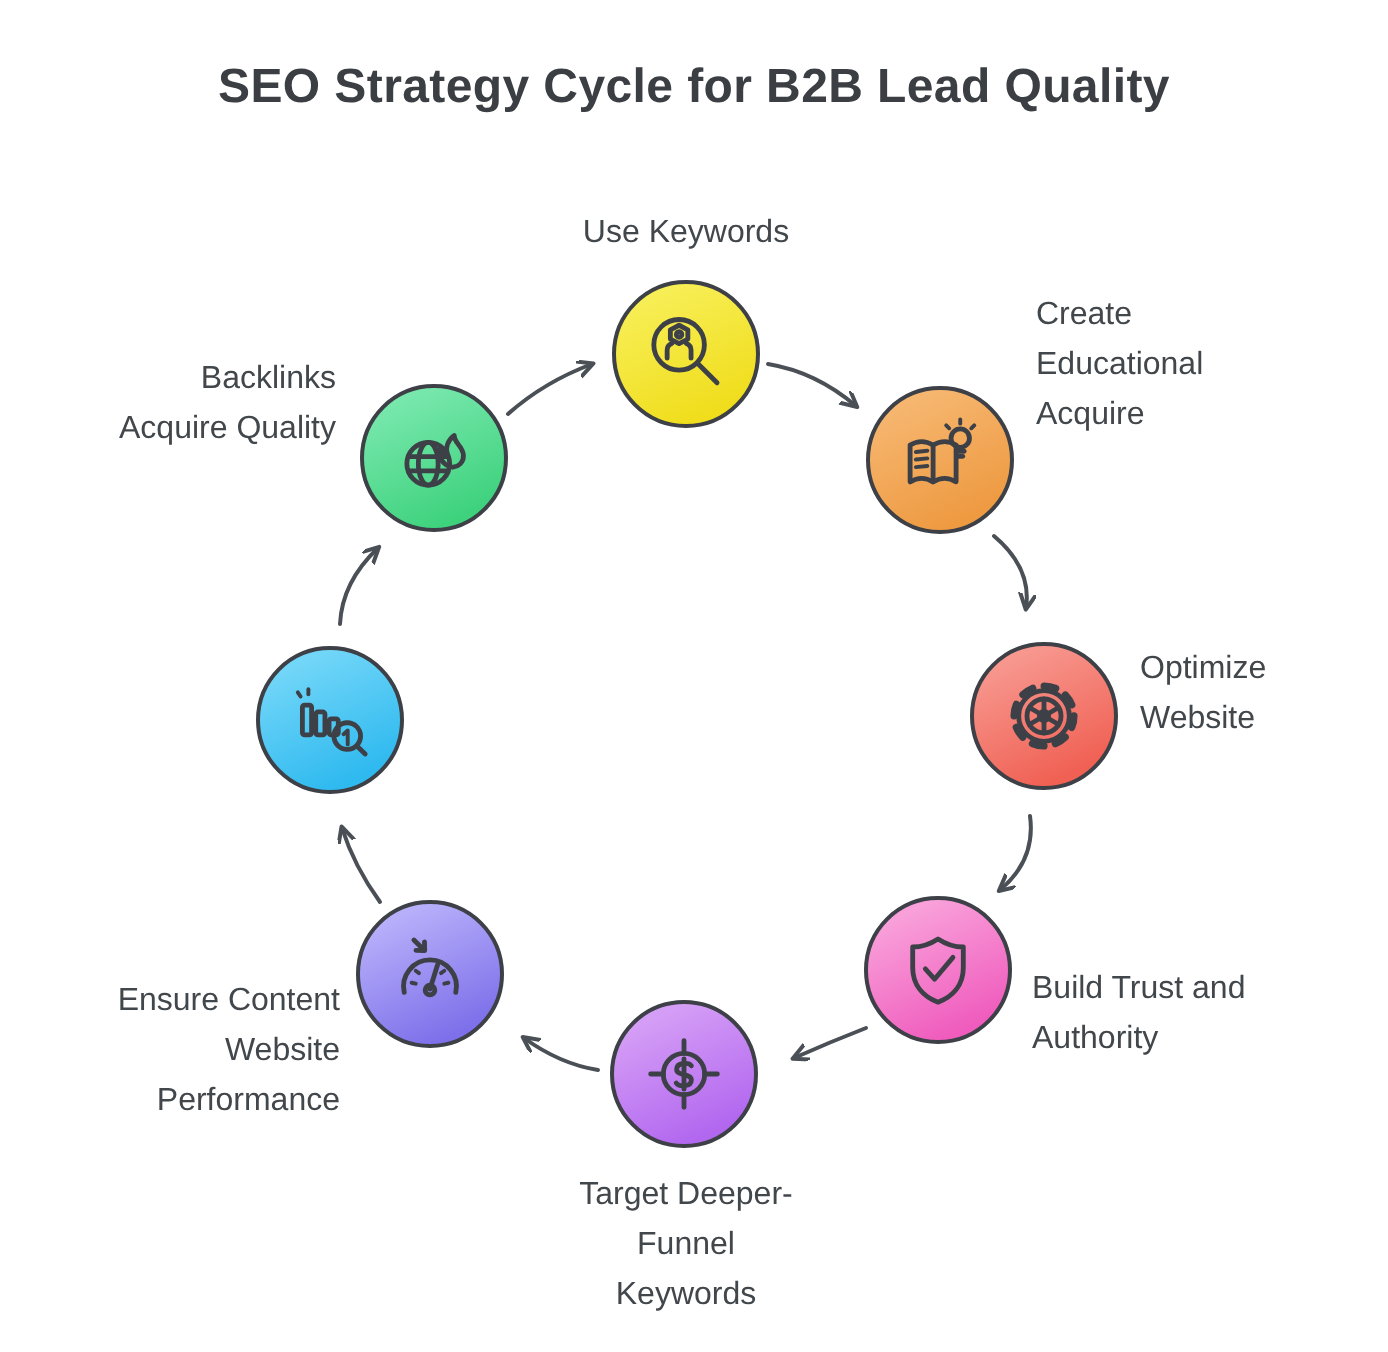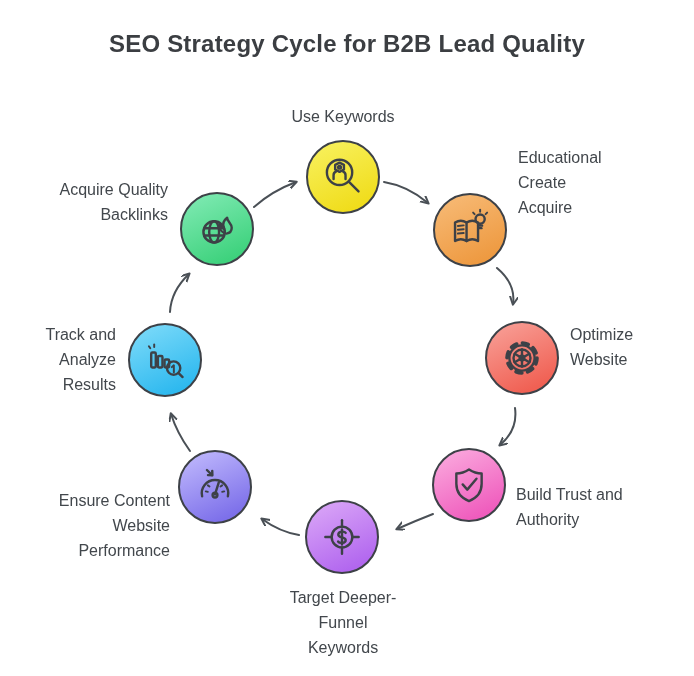--- a/index.html
+++ b/index.html
@@ -81,22 +81,22 @@
         <circle cx="28.8" cy="10.5" r="4"></circle>
         <line x1="27.1" y1="16.2" x2="30.5" y2="16.2"></line>
         <line x1="27.7" y1="18.4" x2="29.9" y2="18.4"></line>
         <line class="thin" x1="28.8" y1="4.2" x2="28.8" y2="2.4"></line>
         <line class="thin" x1="24" y1="6.2" x2="22.7" y2="4.9"></line>
         <line class="thin" x1="33.6" y1="6.2" x2="34.9" y2="4.9"></line>
       </svg>
     </div>
   </div>
   <div class="lbl ta-l" style="left:518px;top:145px;width:160px">
+    <div>Create</div>
     <div>Educational</div>
-    <div>Create</div>
     <div>Acquire</div>
   </div>
 
   <div class="node" style="left:485px;top:321px">
     <div class="circle" style="background: linear-gradient(155deg, rgb(247, 151, 142) 15%, rgb(240, 96, 83) 85%);">
       <svg class="icon" viewBox="0 0 40 40">
         <circle class="teeth" cx="20" cy="20" r="13" stroke-dasharray="5.1 5.11"></circle>
         <circle cx="20" cy="20" r="11"></circle>
         <circle cx="20" cy="20" r="7.4"></circle>
         <line x1="20" y1="12.6" x2="20" y2="27.4"></line>
@@ -171,35 +171,30 @@
         <rect x="13.8" y="16.5" width="4" height="10" rx="1"></rect>
         <rect x="19.6" y="19.5" width="4" height="7" rx="1"></rect>
         <line class="thin" x1="7.2" y1="9.8" x2="6" y2="8"></line>
         <line class="thin" x1="10.6" y1="8.8" x2="10.6" y2="6.6"></line>
         <circle cx="27.5" cy="27" r="5.8"></circle>
         <line x1="31.8" y1="31.4" x2="35.3" y2="34.8"></line>
         <path class="thin" d="M25.9,26.2 l1.8,-1.6 v6"></path>
       </svg>
     </div>
   </div>
-  <div class="lbl ta-r" style="left:0px;top:322px;width:116px">
-    <div>Track and</div>
-    <div>Analyze</div>
-    <div>Results</div>
-  </div>
 
   <div class="node" style="left:180px;top:192px">
     <div class="circle" style="background: linear-gradient(155deg, rgb(119, 231, 172) 15%, rgb(62, 210, 125) 85%);">
       <svg class="icon" viewBox="0 0 40 40">
         <path d="M26.5,23.5 c-3,-1.2 -5,-4.3 -4,-7.8 c0.8,1.7 1.9,2.6 3.3,2.9 c-0.9,-3 0.1,-6.2 3,-8.4 c-0.1,3.2 4,4.9 4,8.8 c0,3 -2.2,4.7 -4.6,5"></path>
         <circle cx="17.5" cy="22.5" r="9.3"></circle>
         <ellipse cx="17.5" cy="22.5" rx="4.3" ry="9.3"></ellipse>
         <line x1="9" y1="19.4" x2="26" y2="19.4"></line>
         <line x1="9" y1="25.6" x2="26" y2="25.6"></line>
       </svg>
     </div>
   </div>
   <div class="lbl ta-r" style="left:0px;top:177px;width:168px">
+    <div>Backlinks</div>
     <div>Acquire Quality</div>
-    <div>Backlinks</div>
   </div>
 
 </div>
 
 </body></html>

